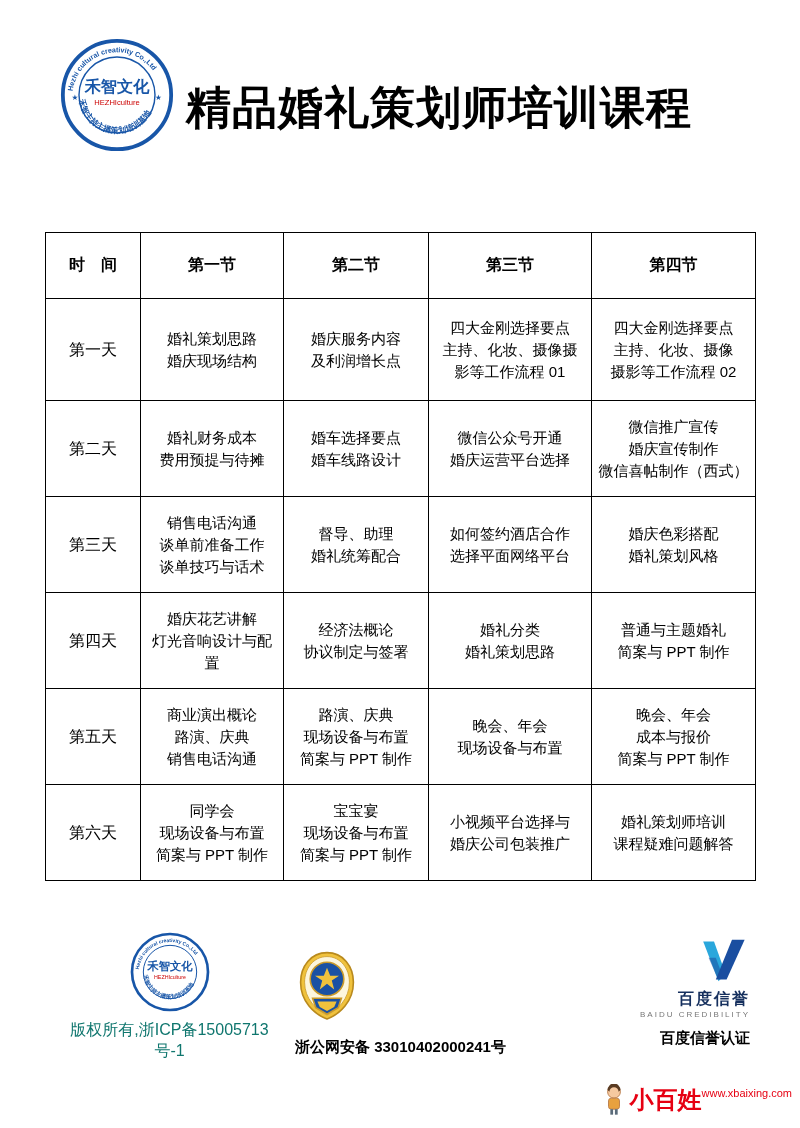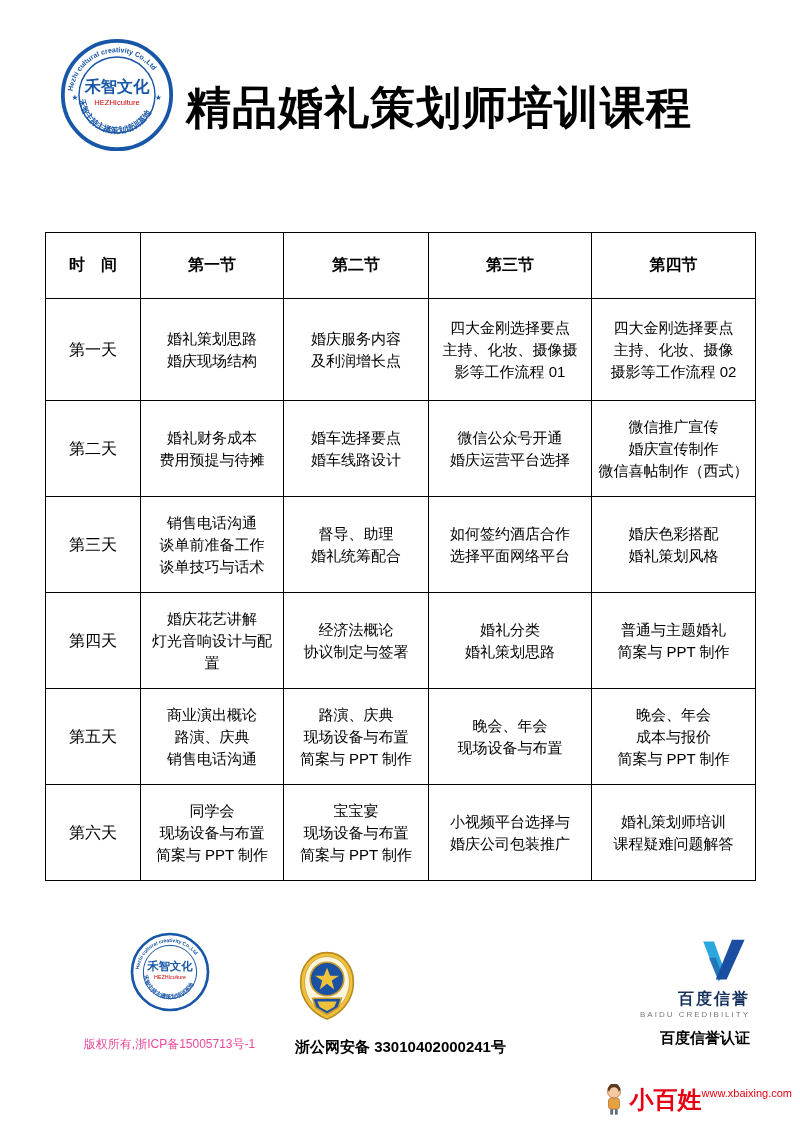--- a/index.html
+++ b/index.html
@@ -32,21 +32,21 @@
   .schedule tbody tr { height:96px; }
   .schedule tbody tr.tall { height:102px; }
   .schedule tbody td { font-size:15px; line-height:22px; }
   .schedule td.day { font-size:16px; }
 
   
   .footer-left  { position:absolute; top:932px; left:62px;  width:215px; text-align:center; }
   .footer-center{ position:absolute; top:950px; left:295px; width:230px; text-align:left; }
   .footer-right { position:absolute; top:938px; left:560px; width:190px; text-align:right; }
 
-  .copyright-text { margin-top:20px; font-size:12px; color:#ec4899; }
+  .copyright-text { margin-top:4px; font-size:16px; color:#0f766e; }
   .police-text { margin-top:10px; font-size:15px; font-weight:bold; color:#000; }
   .baidu-title { margin-top:2px; font-size:16px; font-weight:bold; color:#16305e; letter-spacing:2px; }
   .baidu-sub { font-size:8px; color:#777; letter-spacing:2px; }
   .baidu-cert { margin-top:10px; font-size:15px; font-weight:bold; color:#000; }
 
   
   .watermark { position:absolute; right:8px; bottom:12px; display:flex; align-items:center; gap:5px; }
   .wm-text { display:flex; flex-direction:row; align-items:flex-start; }
   .wm-name { font-size:24px; font-weight:bold; color:#e60012; line-height:26px; }
   .wm-url  { font-size:11px; color:#e60012; }

